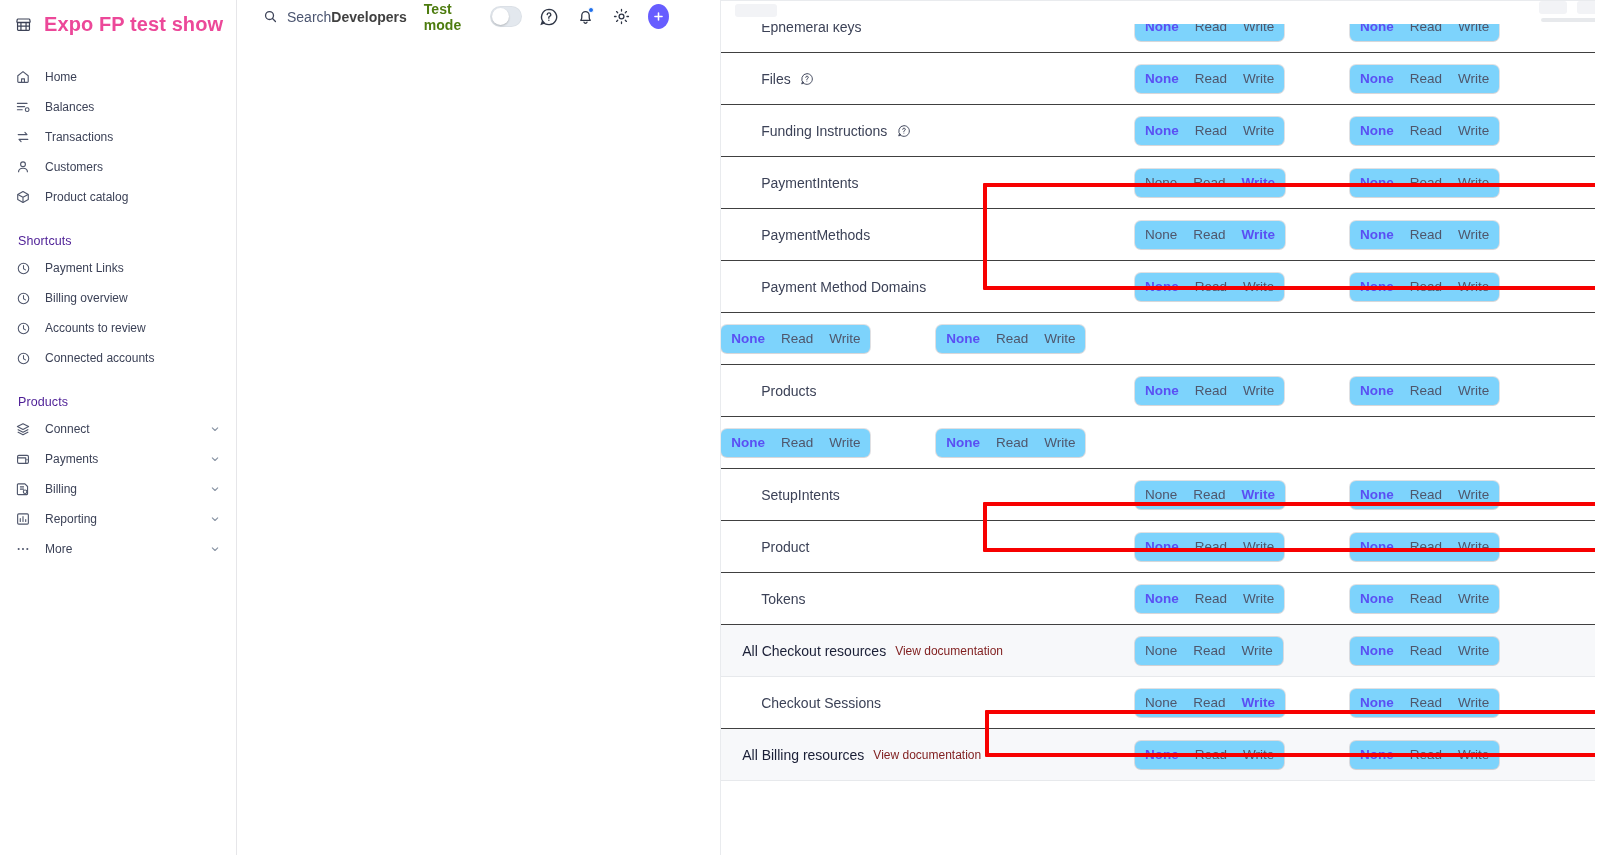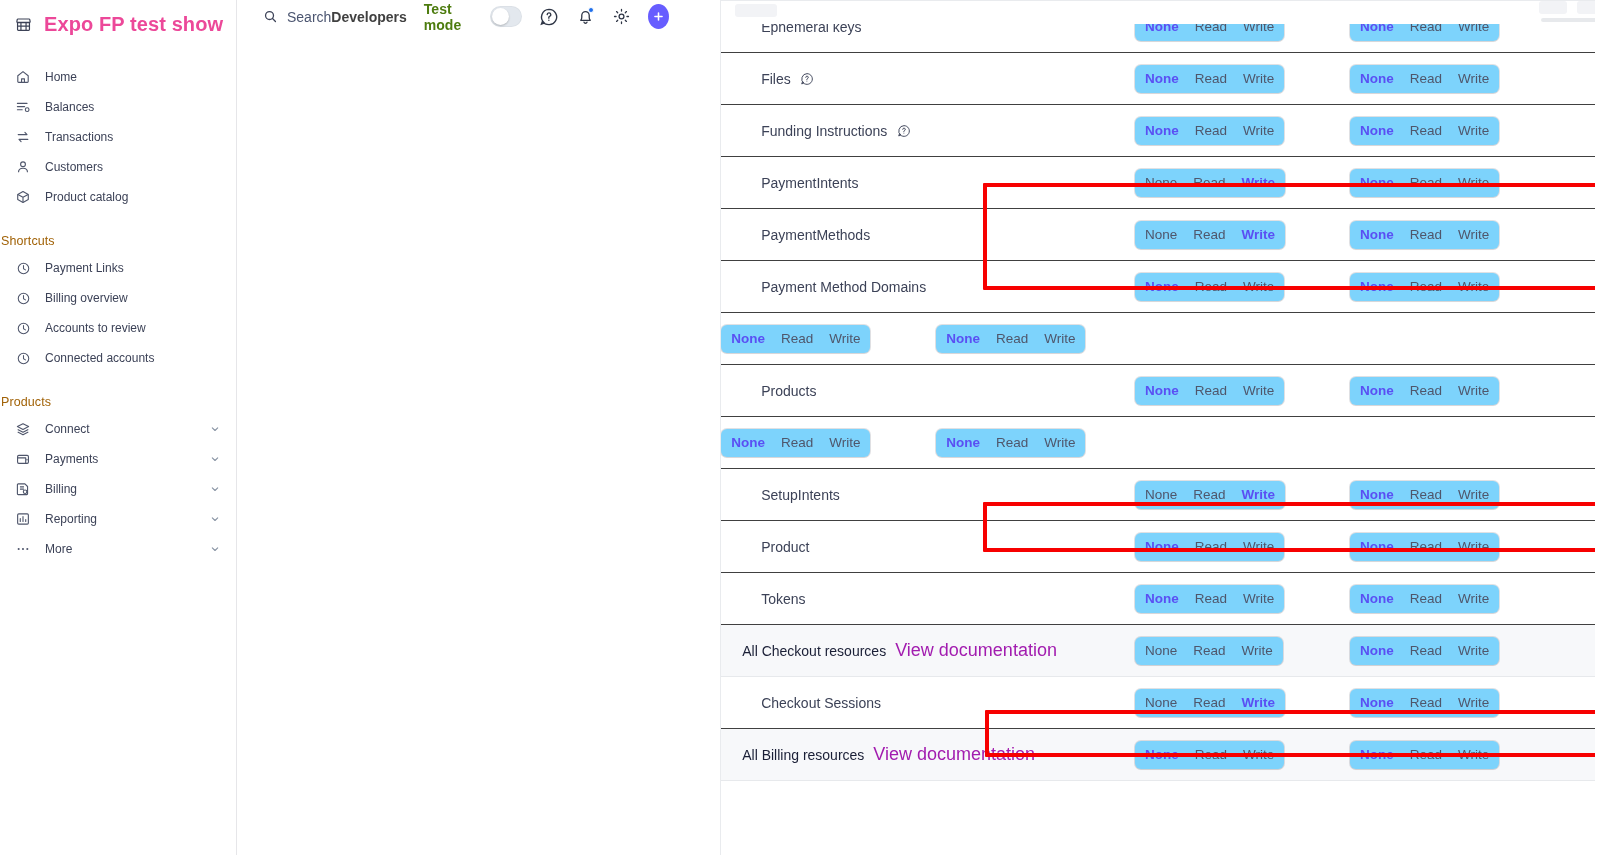--- a/index.html
+++ b/index.html
@@ -36,21 +36,21 @@
     white-space: nowrap;
   }
   .nav-icon {
     width: 18px; height: 18px; flex: 0 0 18px;
     display: flex; align-items: center; justify-content: center;
     color: #4f566b;
   }
   .nav-label { flex: 1; }
   .nav-chevron { width: 14px; height: 14px; color: #8792a2; display:flex; align-items:center; justify-content:center;}
   .section-label {
-    font-size: 12.5px; color: #a16207; padding: 0 1px;
+    font-size: 12.5px; color: #4c1d95; padding: 0 18px;
     margin-top: 22px; margin-bottom: 5px; letter-spacing: .1px;
   }
 
   
   #main {
     flex: 1; height: 855px; position: relative;
     display: flex; flex-direction: row;
     background: #ffffff;
   }
 
@@ -130,21 +130,21 @@
     padding-left: 40px; font-size: 14px; color: #3c4257;
     display: flex; align-items: center; gap: 9px; flex: 1;
     white-space: nowrap;
   }
   .row.section {
     background: #f7f8fa;
     border-bottom: 1px solid #e7e9ec;
   }
   .row.section .label { padding-left: 21px; }
   .section-title { font-size: 14px; color: #1a1f36; font-weight: 400; }
-  .doc-link { font-size: 18px; color: #a21caf; cursor: pointer; }
+  .doc-link { font-size: 12px; color: #7f1d1d; cursor: pointer; }
 
   .help-ico {
     width: 15px; height: 15px; color: #3c4257; cursor: pointer;
     display: inline-flex; align-items: center; justify-content: center;
   }
 
   .seg-cell { width: 215px; flex: 0 0 215px; display: flex; justify-content: flex-start; }
   .seg-cell.col2 { width: 245px; flex: 0 0 245px; }
 
   .segmented {

